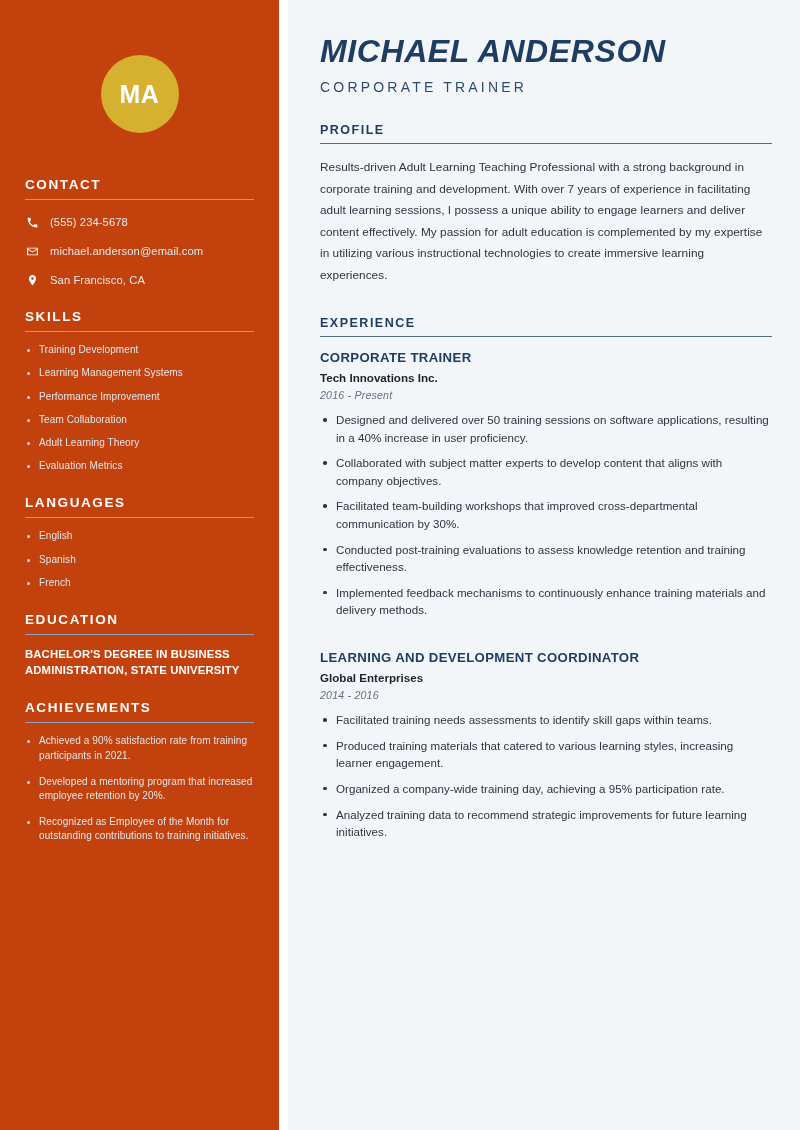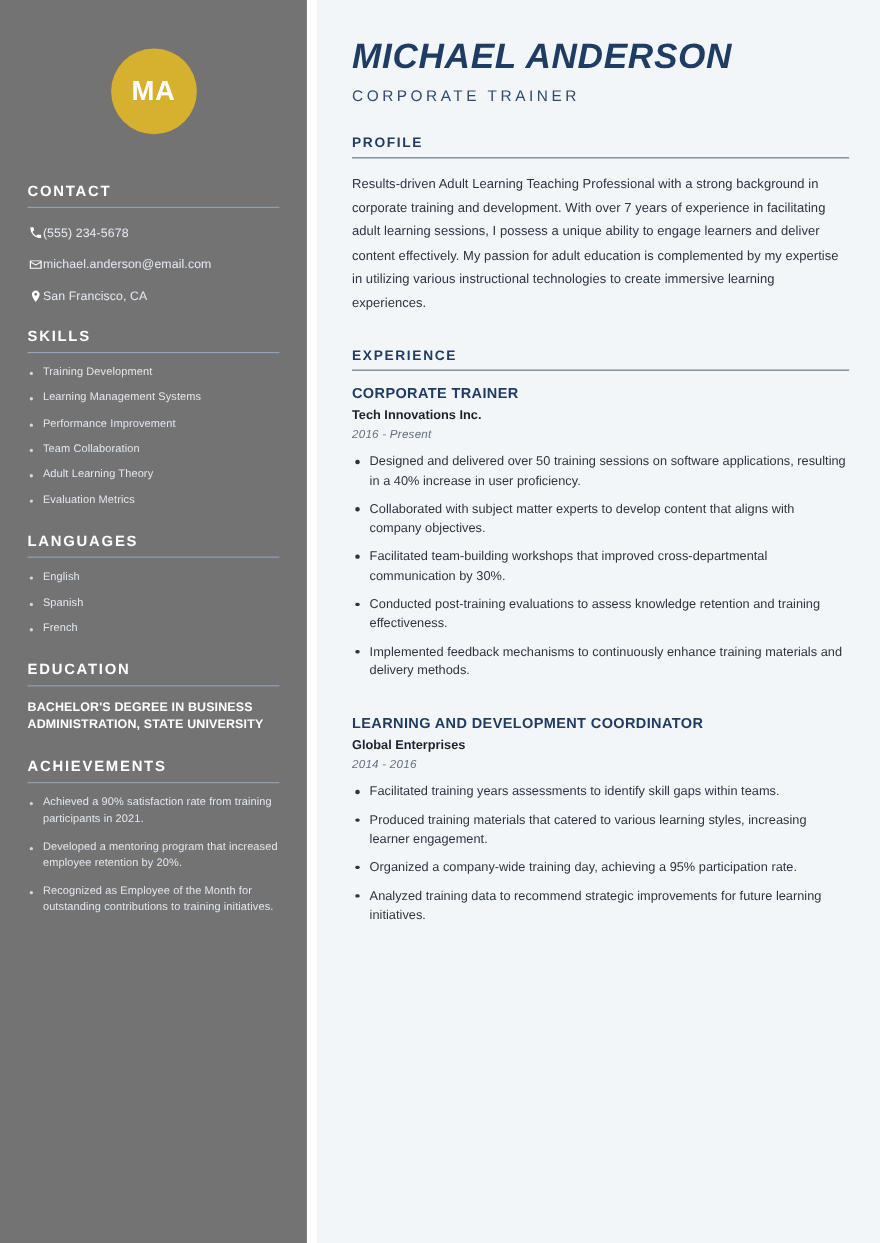--- a/index.html
+++ b/index.html
@@ -13,23 +13,23 @@
     font-family: "Liberation Sans", sans-serif;
     background: #ffffff;
     display: flex;
     overflow: hidden;
   }
 
   
   .sidebar {
     width: 279px;
     min-width: 279px;
-    background: #737373;
+    background: #c2410c;
     color: #ffffff;
-    padding: 4px 25px;
+    padding: 15px 25px;
     position: relative;
   }
 
   .avatar-wrap {
     display: flex;
     justify-content: center;
     padding-top: 40px;
     padding-bottom: 44px;
   }
   .avatar {
@@ -56,21 +56,22 @@
     padding-bottom: 7px;
   }
   .side-rule {
     height: 1px;
     background: #91a4bd;
     margin-bottom: 11px;
   }
 
   .contact-row {
     display: flex;
-    align-items: center;
+    align-items: flex-start;
+    gap: 11px;
     margin-bottom: 13px;
     font-size: 11.2px;
     color: #e6ebf2;
     letter-spacing: 0.1px;
     margin-top: 16px;
   }
   .contact-row .ico {
     width: 14px;
     min-width: 14px;
     display: flex;
@@ -316,21 +317,21 @@
         <li>Conducted post-training evaluations to assess knowledge retention and training effectiveness.</li>
         <li>Implemented feedback mechanisms to continuously enhance training materials and delivery methods.</li>
       </ul>
     </div>
 
     <div class="job">
       <div class="job-title">LEARNING AND DEVELOPMENT COORDINATOR</div>
       <div class="job-company">Global Enterprises</div>
       <div class="job-dates">2014 - 2016</div>
       <ul class="job-bullets">
-        <li>Facilitated training years assessments to identify skill gaps within teams.</li>
+        <li>Facilitated training needs assessments to identify skill gaps within teams.</li>
         <li>Produced training materials that catered to various learning styles, increasing learner engagement.</li>
         <li>Organized a company-wide training day, achieving a 95% participation rate.</li>
         <li>Analyzed training data to recommend strategic improvements for future learning initiatives.</li>
       </ul>
     </div>
 
   </section>
 
 </main>
 

